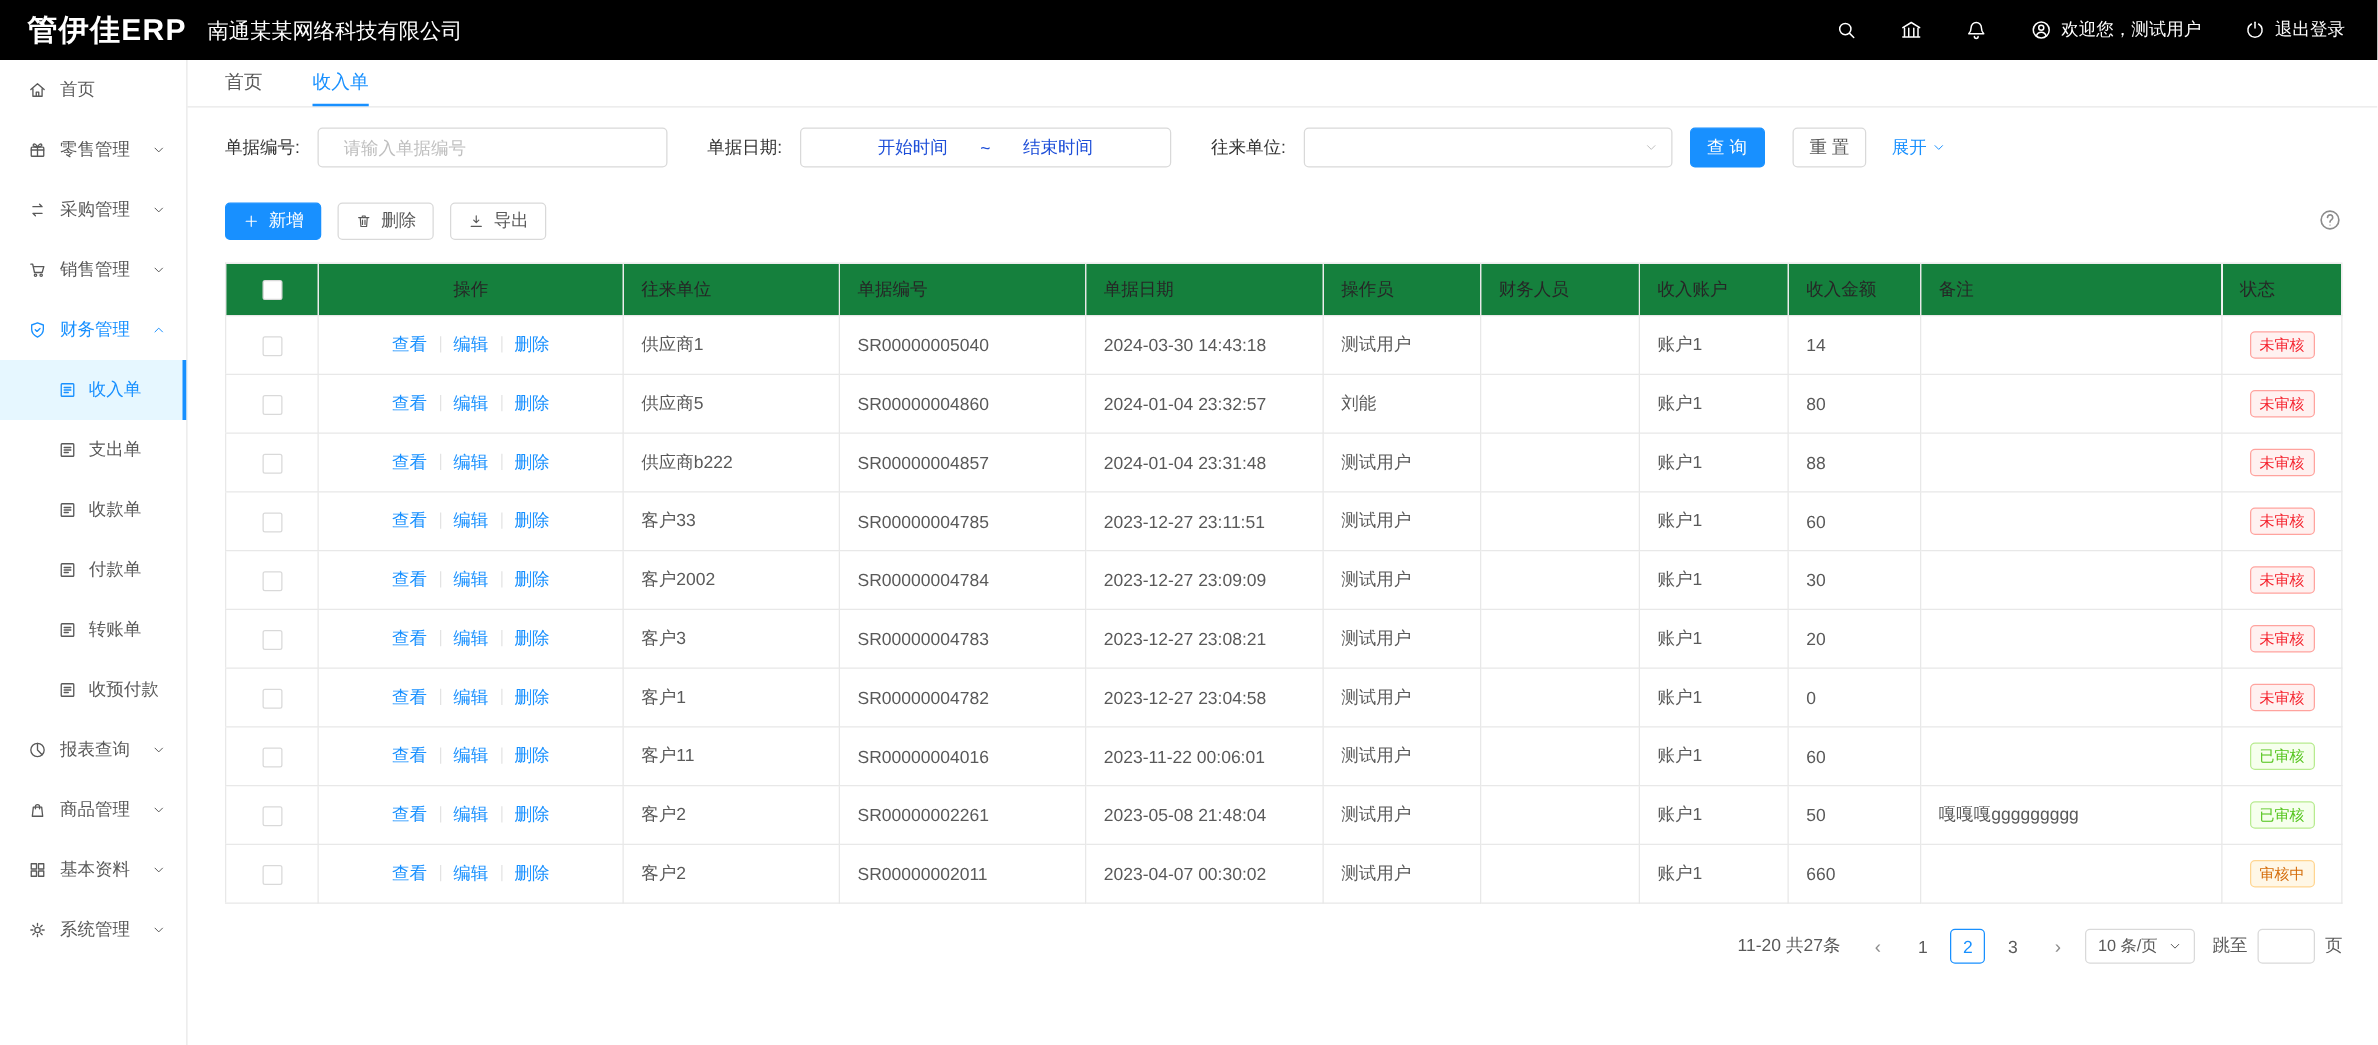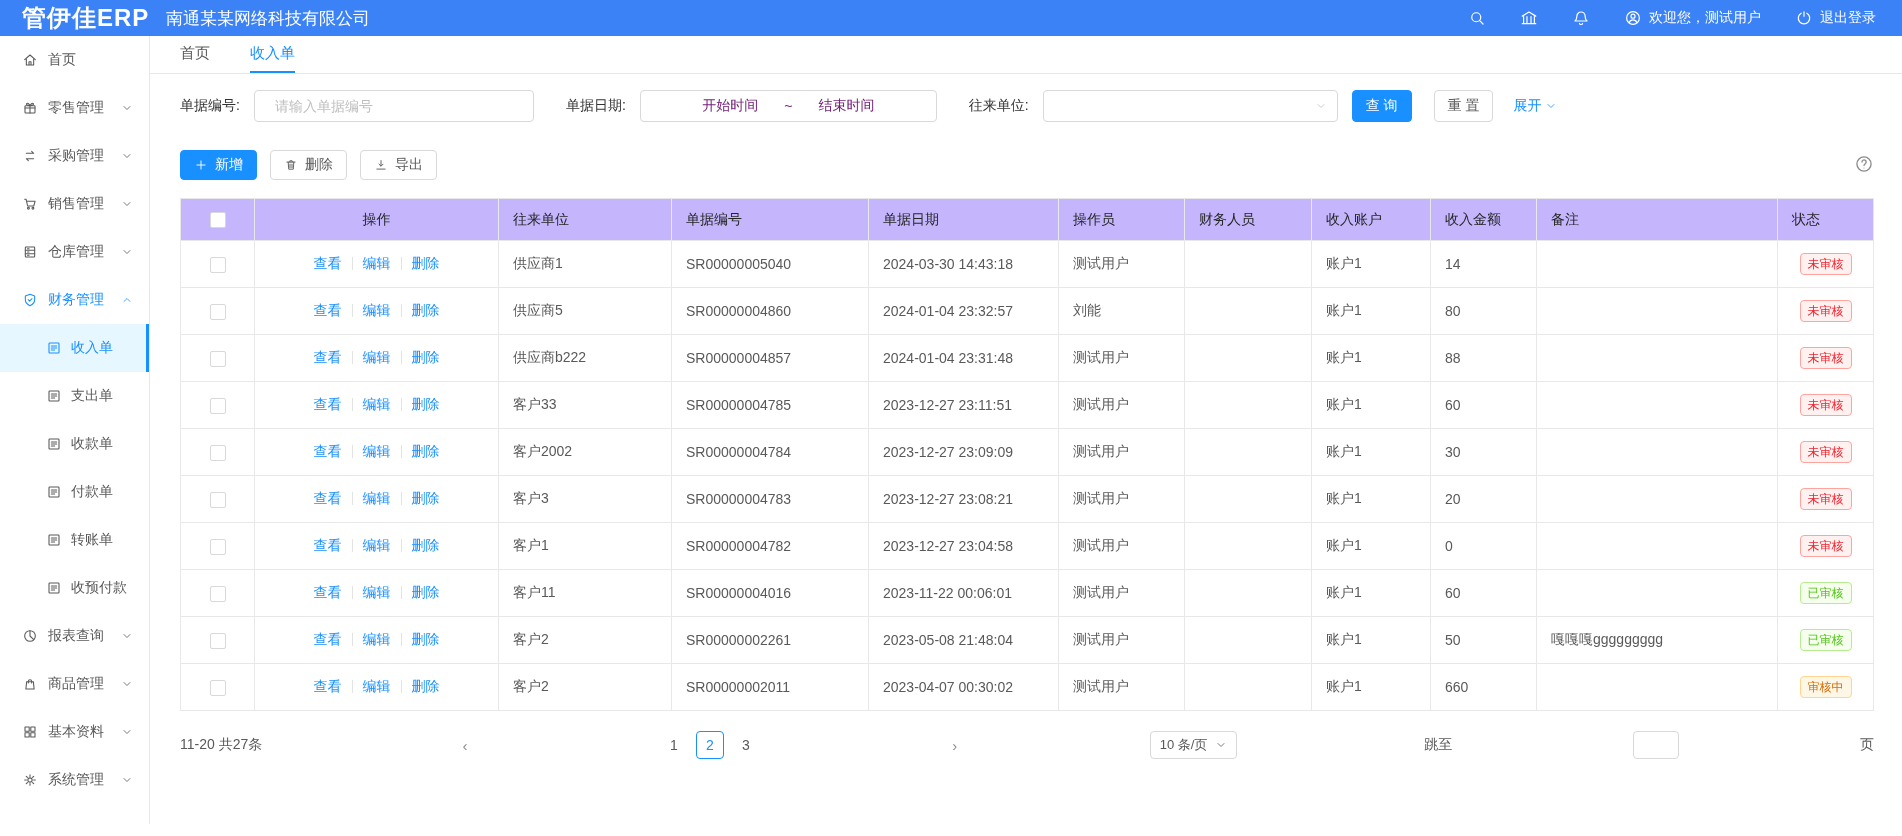--- a/index.html
+++ b/index.html
@@ -1,20 +1,20 @@
 <!DOCTYPE html>
 <html><head>
 <meta charset="utf-8">
 <style>
   * { box-sizing: border-box; margin: 0; padding: 0; }
   html,body { width:1902px; height:836px; overflow:hidden; background:#fff;
     font-family:"Liberation Sans","DejaVu Sans",sans-serif; font-size:14px; color:#595959; }
 
   
-  .app-header { height:36px; background:#3b82f6; display:flex; align-items:center; color:#fff; }
+  .app-header { height:48px; background:#000000; display:flex; align-items:center; color:#fff; }
   .logo { font-size:24px; font-weight:bold; padding-left:22px; width:152px; letter-spacing:1px; white-space:nowrap; }
   .company { font-size:17px; margin-left:14px; }
   .header-right { margin-left:auto; display:flex; align-items:center; gap:34px; padding-right:26px; font-size:14px; }
   .header-right .ic { width:18px; height:18px; display:block; }
   .h-group { display:flex; gap:7px; cursor:pointer; white-space:nowrap; }
 
   .ic { stroke:currentColor; fill:none; stroke-width:1.6; stroke-linecap:round; stroke-linejoin:round; }
 
   
   .layout { display:flex; height:788px; }
@@ -37,21 +37,21 @@
   .tab.active { color:#1890ff; border-bottom-color:#1890ff; }
 
   
   .filterbar { display:flex; align-items:center; padding:16px 28px 0 30px; }
   .flabel { color:#333; white-space:nowrap; }
   .f-input { height:32px; border:1px solid #d9d9d9; border-radius:4px; background:#fff; font-size:14px;
              padding:0 20px; color:#595959; outline:none; }
   .f-input::placeholder { color:#bfbfbf; }
   .bill-input { width:280px; margin-left:14px; }
   .datebox { width:297px; height:32px; border:1px solid #d9d9d9; border-radius:4px; margin-left:14px;
-             display:flex; align-items:center; justify-content:center; gap:26px; color:#701a75; cursor:pointer; }
+             display:flex; align-items:center; justify-content:center; gap:26px; color:#1d4ed8; cursor:pointer; }
   .selectbox { width:295px; height:32px; border:1px solid #d9d9d9; border-radius:4px; margin-left:14px;
              display:flex; align-items:center; justify-content:flex-end; padding-right:10px; color:#bfbfbf; cursor:pointer; }
   .selectbox .ic, .sizer .ic { width:12px; height:12px; }
   .ml32 { margin-left:32px; }
   .btn { height:32px; border-radius:4px; border:1px solid #d9d9d9; background:#fff; color:#595959;
          font-size:14px; padding:0 13px; cursor:pointer; display:inline-flex; align-items:center; gap:7px;
          font-family:inherit; white-space:nowrap; }
   .btn .ic { width:14px; height:14px; }
   .btn.primary { background:#1890ff; border-color:#1890ff; color:#fff; }
   .search-btn { margin-left:14px; }
@@ -64,33 +64,33 @@
   .toolbar .btn { height:30px; }
   .help { margin-left:auto; color:#8c8c8c; cursor:pointer; }
   .help .ic { width:20px; height:20px; }
 
   
   .table-wrap { margin:18px 28px 0 30px; }
   table { width:100%; border-collapse:collapse; table-layout:fixed;
           border-left:1px solid #e8e8e8; border-top:1px solid #e8e8e8; }
   th, td { border-right:1px solid #e8e8e8; border-bottom:1px solid #e8e8e8; font-weight:normal;
            padding:0 14px; text-align:left; overflow:hidden; white-space:nowrap; }
-  thead th { height:42px; background:#c4b5fd; color:#262626; }
+  thead th { height:42px; background:#15803d; color:#262626; }
   tbody td { height:47px; color:#595959; }
   th.c, td.c { text-align:center; padding:0; }
   .checkbox { display:inline-block; width:16px; height:16px; border:1px solid #d9d9d9; border-radius:2px; background:#fff; vertical-align:middle; cursor:pointer; }
   a.op { color:#1890ff; text-decoration:none; cursor:pointer; }
   .sep { display:inline-block; width:1px; height:13px; background:#e3e3e3; margin:0 10px; vertical-align:-2px; }
   .badge { display:inline-block; font-size:12px; line-height:20px; padding:0 7px; border-radius:4px; border:1px solid; }
   .badge.red    { color:#f5222d; background:#fff1f0; border-color:#ffa39e; }
   .badge.green  { color:#52c41a; background:#f6ffed; border-color:#b7eb8f; }
   .badge.orange { color:#d46b08; background:#fff7e6; border-color:#ffd591; }
 
   
-  .pagination { display:flex; align-items:center; justify-content:space-between; margin:20px 28px 0 30px; gap:8px; color:#595959; }
+  .pagination { display:flex; align-items:center; justify-content:flex-end; margin:20px 28px 0 30px; gap:8px; color:#595959; }
   .pg-total { margin-right:8px; }
   .pg-arrow { width:28px; height:28px; display:flex; align-items:center; justify-content:center; color:#8c8c8c; cursor:pointer; font-size:15px; }
   .pg-num { min-width:28px; height:28px; display:flex; align-items:center; justify-content:center; cursor:pointer; border-radius:4px; border:1px solid transparent; }
   .pg-num.current { border-color:#1890ff; color:#1890ff; background:#fff; }
   .sizer { height:28px; border:1px solid #d9d9d9; border-radius:4px; display:flex; align-items:center; gap:8px; padding:0 9px; font-size:13px; cursor:pointer; color:#595959; }
   .jump-input { width:46px; height:28px; border:1px solid #d9d9d9; border-radius:4px; outline:none; }
   .pg-jump { margin-left:6px; }
 </style>
 </head>
 <body>
@@ -245,29 +245,20 @@
         <span class="lbl">采购管理</span>
         <svg class="ic chev">
           <use href="#sym-chevron-down-icon"></use>
         </svg>
       </div>
       <div class="side-item">
         <svg class="ic">
           <use href="#sym-sales-icon"></use>
         </svg>
         <span class="lbl">销售管理</span>
-        <svg class="ic chev">
-          <use href="#sym-chevron-down-icon"></use>
-        </svg>
-      </div>
-      <div class="side-item">
-        <svg class="ic">
-          <use href="#sym-warehouse-icon"></use>
-        </svg>
-        <span class="lbl">仓库管理</span>
         <svg class="ic chev">
           <use href="#sym-chevron-down-icon"></use>
         </svg>
       </div>
       <div class="side-item parent-active">
         <svg class="ic">
           <use href="#sym-finance-icon"></use>
         </svg>
         <span class="lbl">财务管理</span>
         <svg class="ic chev">

